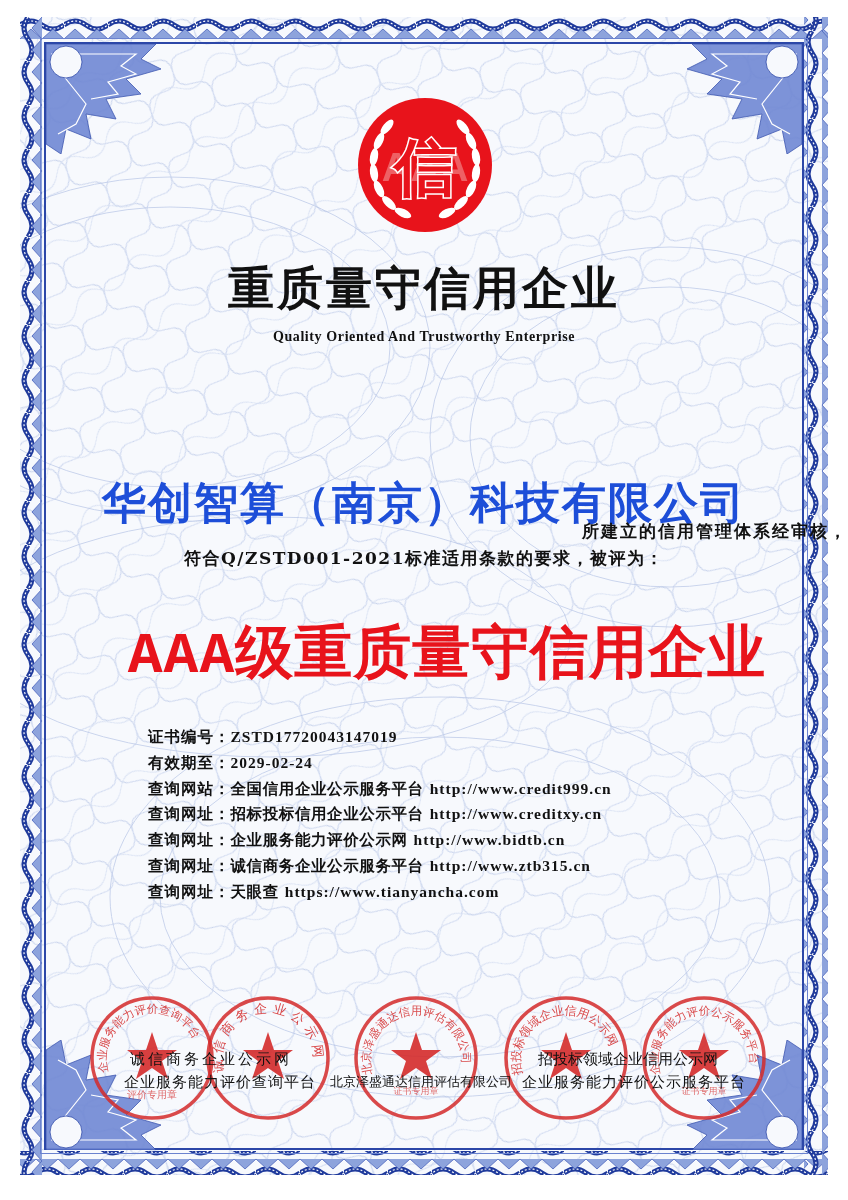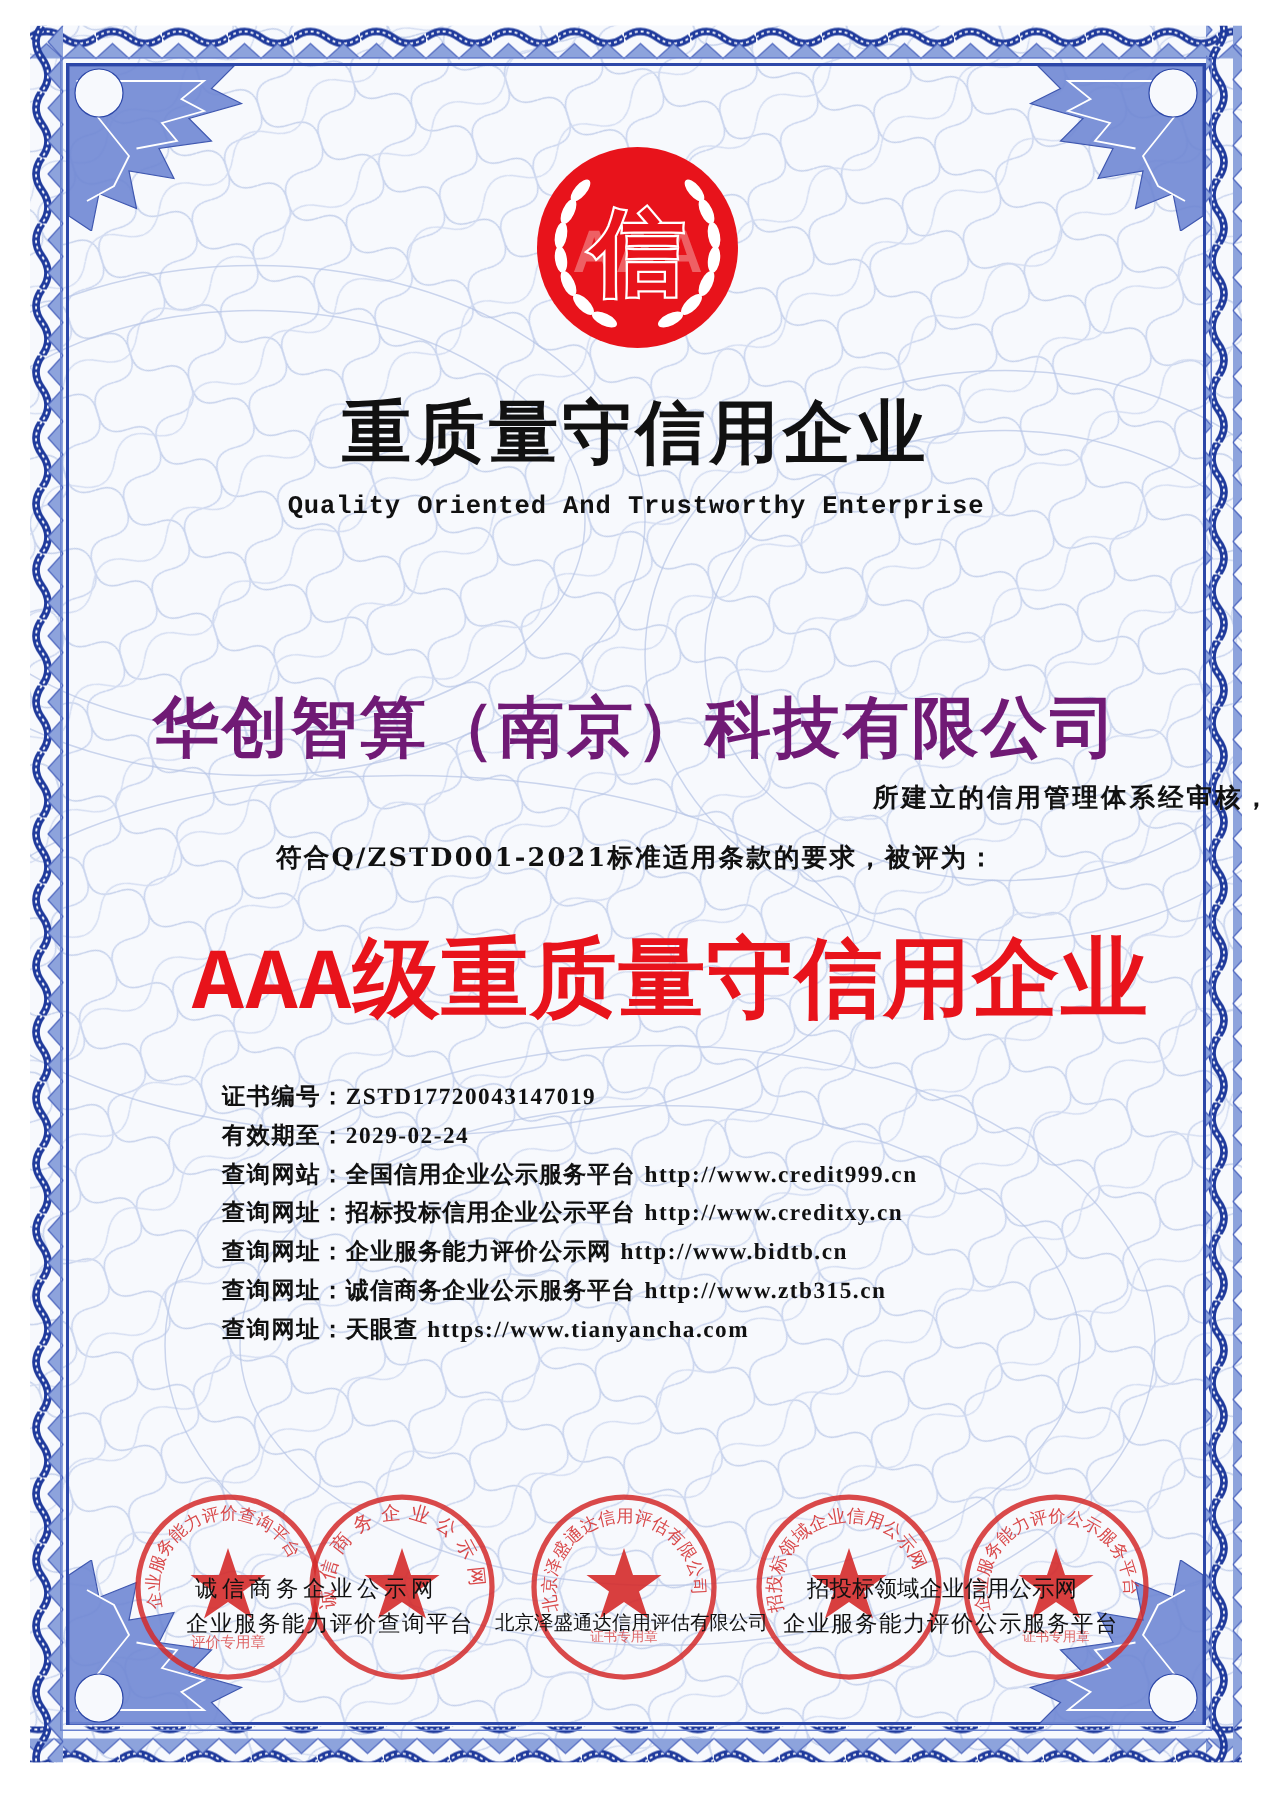--- a/index.html
+++ b/index.html
@@ -11,30 +11,30 @@
   .frame-outer { position:absolute; left:20px; top:17px; width:808px; height:1158px; }
   .inner-line { position:absolute; left:44px; top:42px; width:760px; height:1108px;
                 border:2px solid #2c47a8; box-sizing:border-box; }
   .inner-line2 { position:absolute; left:40px; top:38px; width:768px; height:1116px;
                  border:1px solid #6a82cf; box-sizing:border-box; }
   .corner { position:absolute; width:130px; height:110px; }
   .center { position:absolute; left:0; width:848px; text-align:center; }
   .emblem { position:absolute; left:357px; top:97px; width:136px; height:136px; }
   .title-cn { top:258px; font-size:46px; font-weight:bold; color:#111; letter-spacing:3px;
               font-family:Liberation Serif, serif; }
-  .title-en { top:329px; font-size:17px; font-weight:bold; color:#111; letter-spacing:0.6px;
-              font-family:Liberation Mono, monospace; }
+  .title-en { top:329px; font-size:14px; font-weight:bold; color:#111; letter-spacing:0.6px;
+              font-family:Liberation Serif, serif; }
   .award-label { top:386px; font-size:36px; font-weight:bold; color:#111; letter-spacing:4px; }
-  .company { top:456px; font-size:44px; font-weight:bold; color:#701a75; letter-spacing:2px; }
+  .company { top:474px; font-size:44px; font-weight:bold; color:#1d4ed8; letter-spacing:2px; }
   .desc1 { top:520px; font-size:17px; font-weight:bold; color:#111; letter-spacing:2px;text-align:right; }
-  .desc2 { top:560px; font-size:17px; font-weight:bold; color:#111; letter-spacing:1.5px; }
+  .desc2 { top:547px; font-size:17px; font-weight:bold; color:#111; letter-spacing:1.5px; }
   .rating { top:614px; font-size:58px; font-weight:bold; color:#e8131b; letter-spacing:1px;
             font-family:Liberation Mono, monospace;padding-left:23px; }
   .info { position:absolute; left:148px; top:718px; font-size:15.5px; font-weight:bold; color:#111; }
-  .info-row { height:25.8px; line-height:26px; white-space:nowrap; letter-spacing:0.6px; }
+  .info-row { height:25.8px; line-height:37px; white-space:nowrap; letter-spacing:0.6px; }
   .info-row .lbl { letter-spacing:1px; }
   .info-row .url { font-family:"Liberation Serif", serif; letter-spacing:1px; }
   .seal { position:absolute; width:128px; height:128px; }
   .seal-caption { position:absolute; font-size:15px; color:#111; white-space:nowrap;
                   font-family:"DejaVu Sans", sans-serif; }
 </style>
 </head>
 <body>
 
 <div class="cert">

